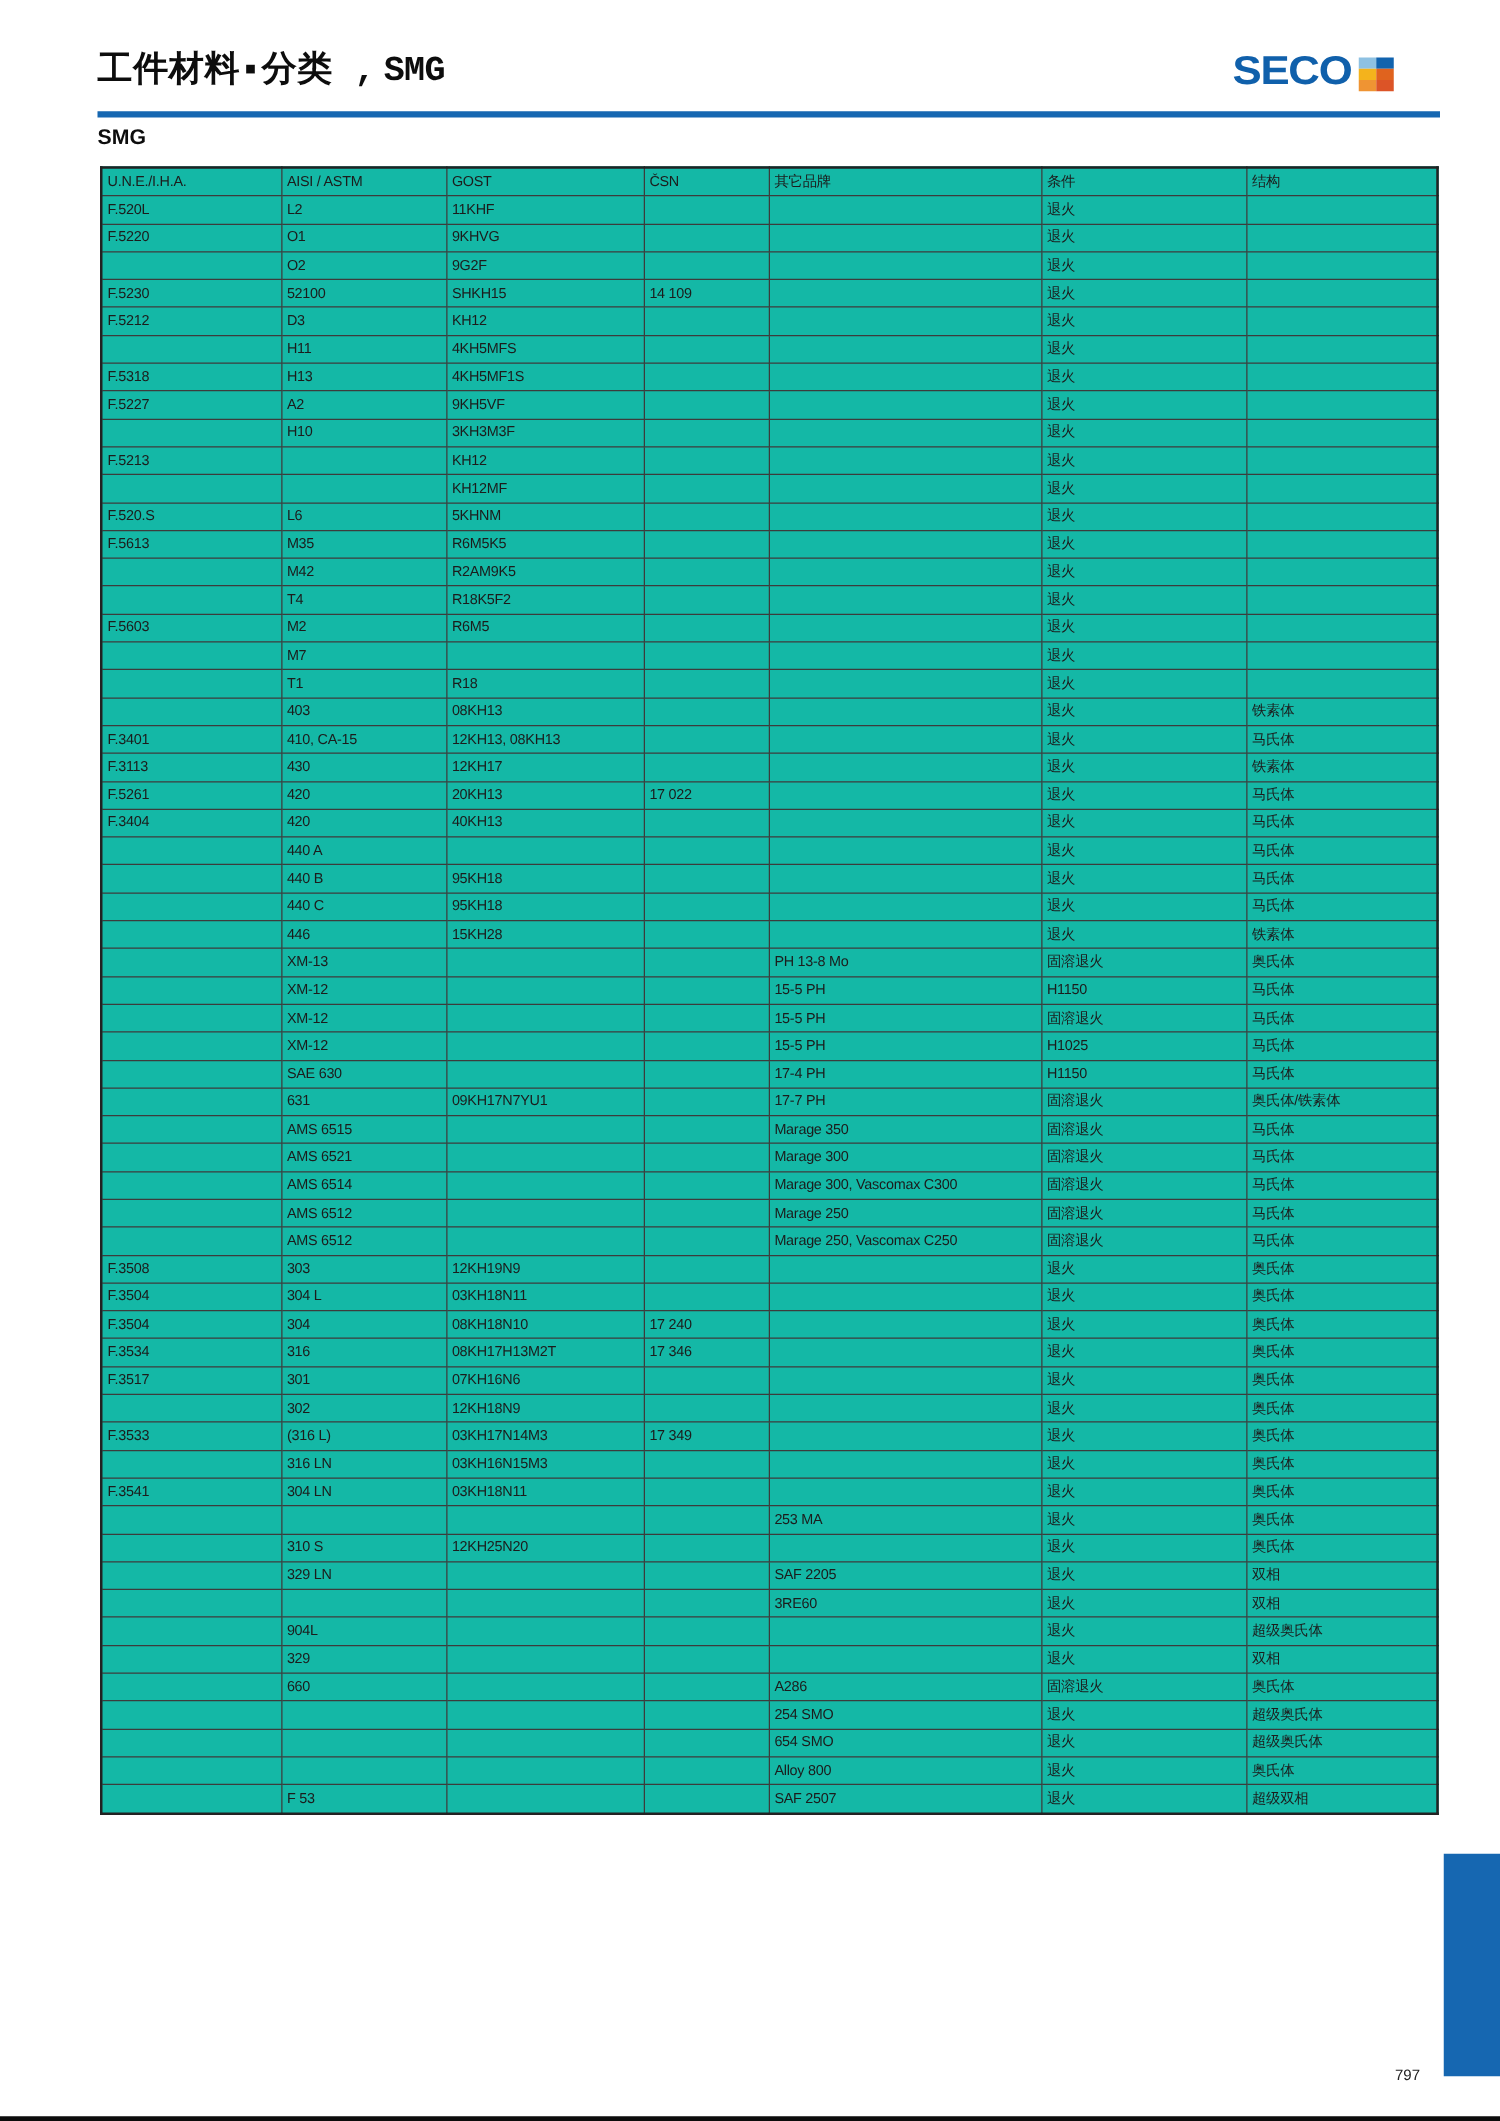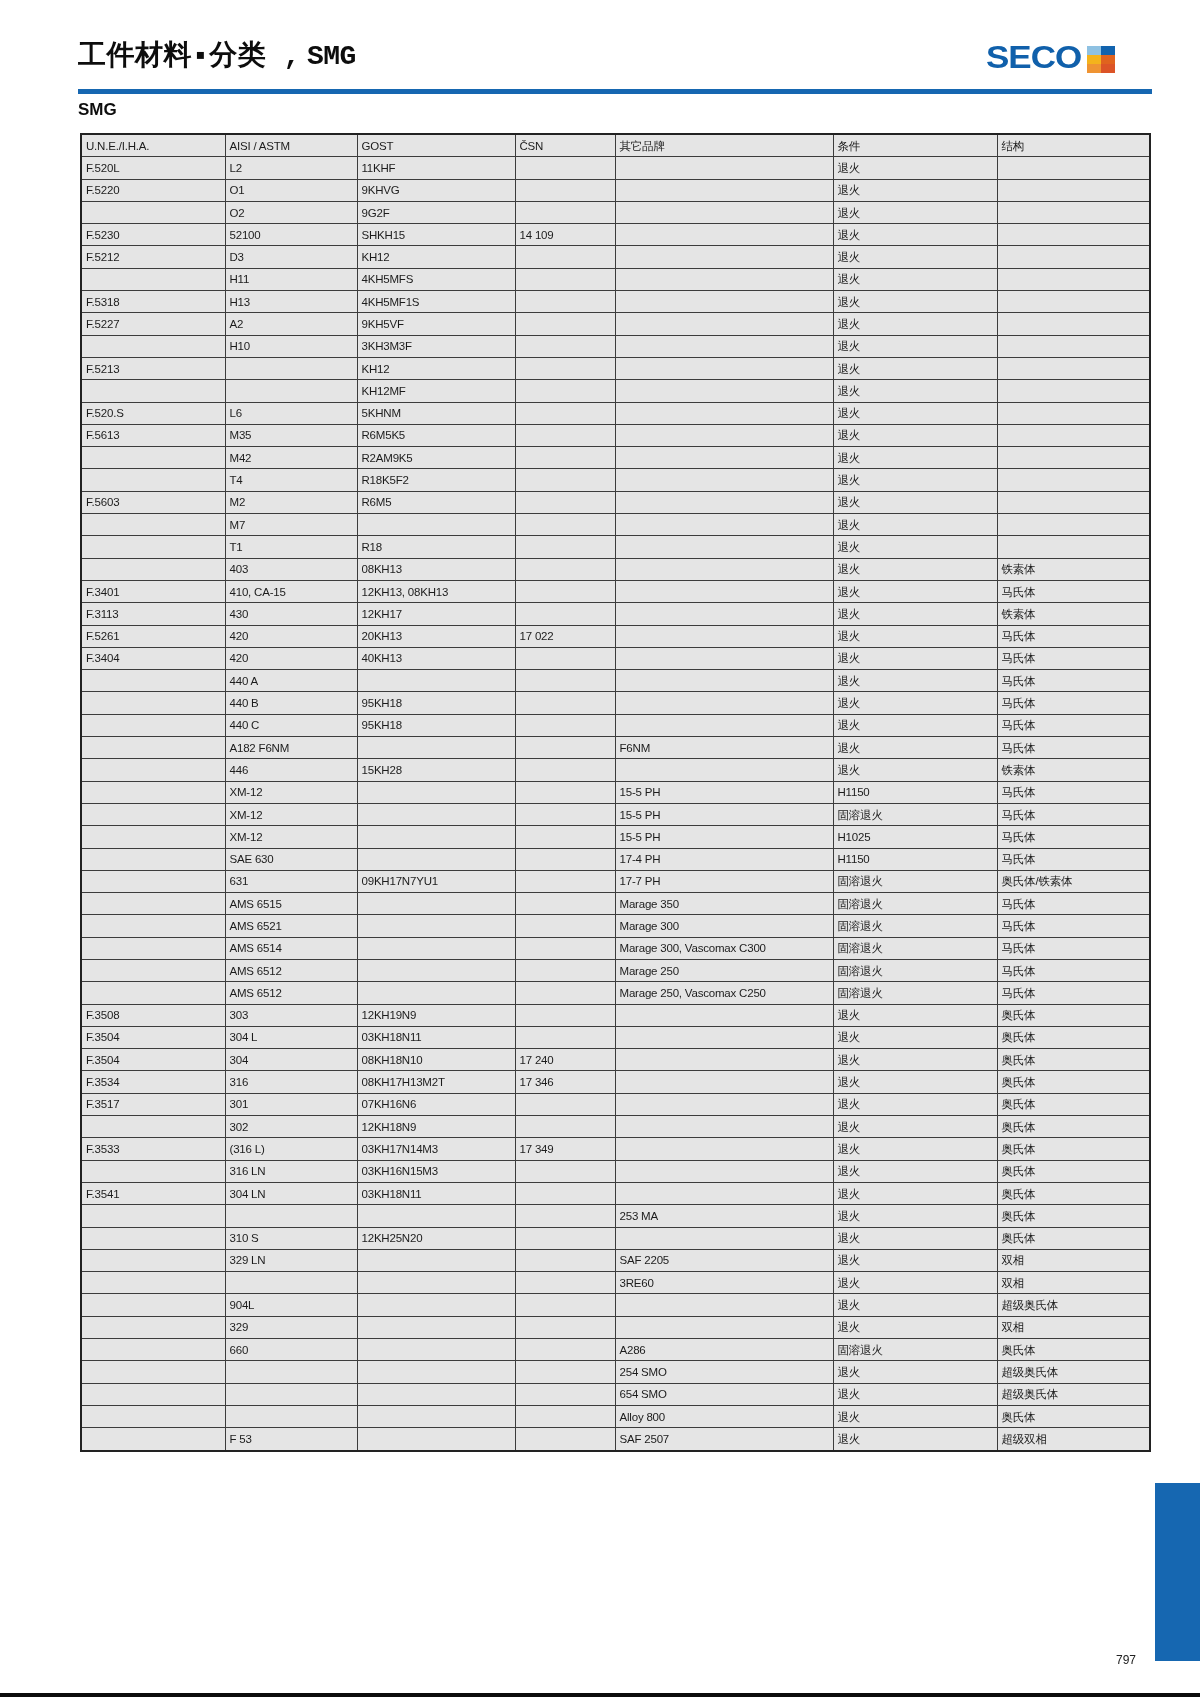--- a/index.html
+++ b/index.html
@@ -18,21 +18,21 @@
     transform:scaleY(0.92);transform-origin:top left;
   }
   .logo-squares{
     display:grid;grid-template-columns:14px 14px;grid-auto-rows:9px;
     margin-left:6px;margin-top:2px;
   }
   .blue-rule{position:absolute;left:78px;top:89px;width:1074px;height:5px;background:#1667B1;}
   .section-heading{position:absolute;left:78px;top:100px;font-size:17px;font-weight:bold;color:#0d0d0d;}
   table.mat-table{
     position:absolute;left:80px;top:133px;width:1069px;
-    border-collapse:collapse;table-layout:fixed;background:#e5e5e5;
+    border-collapse:collapse;table-layout:fixed;background:#14b8a6;
     border:2px solid #222;
     padding-left:23px;
   }
   .mat-table th,.mat-table td{
     border:1px solid #3c3c3c;
     font-size:11.5px;font-weight:normal;text-align:left;
     padding:0 2px 0 4px;height:21.3px;line-height:1.05;
     white-space:nowrap;overflow:hidden;color:#1c1c1c;letter-spacing:-0.2px;
   }
   .side-tab{position:absolute;left:1155px;top:1483px;width:45px;height:178px;background:#1667B1;}
@@ -313,35 +313,35 @@
         <td></td>
         <td>440 C</td>
         <td>95KH18</td>
         <td></td>
         <td></td>
         <td>退火</td>
         <td>马氏体</td>
       </tr>
       <tr>
         <td></td>
-        <td>A182 F6NM</td>
-        <td></td>
-        <td></td>
-        <td>F6NM</td>
-        <td>退火</td>
-        <td>马氏体</td>
-      </tr>
-      <tr>
-        <td></td>
         <td>446</td>
         <td>15KH28</td>
         <td></td>
         <td></td>
         <td>退火</td>
         <td>铁素体</td>
+      </tr>
+      <tr>
+        <td></td>
+        <td>XM-13</td>
+        <td></td>
+        <td></td>
+        <td>PH 13-8 Mo</td>
+        <td>固溶退火</td>
+        <td>奥氏体</td>
       </tr>
       <tr>
         <td></td>
         <td>XM-12</td>
         <td></td>
         <td></td>
         <td>15-5 PH</td>
         <td>H1150</td>
         <td>马氏体</td>
       </tr>

